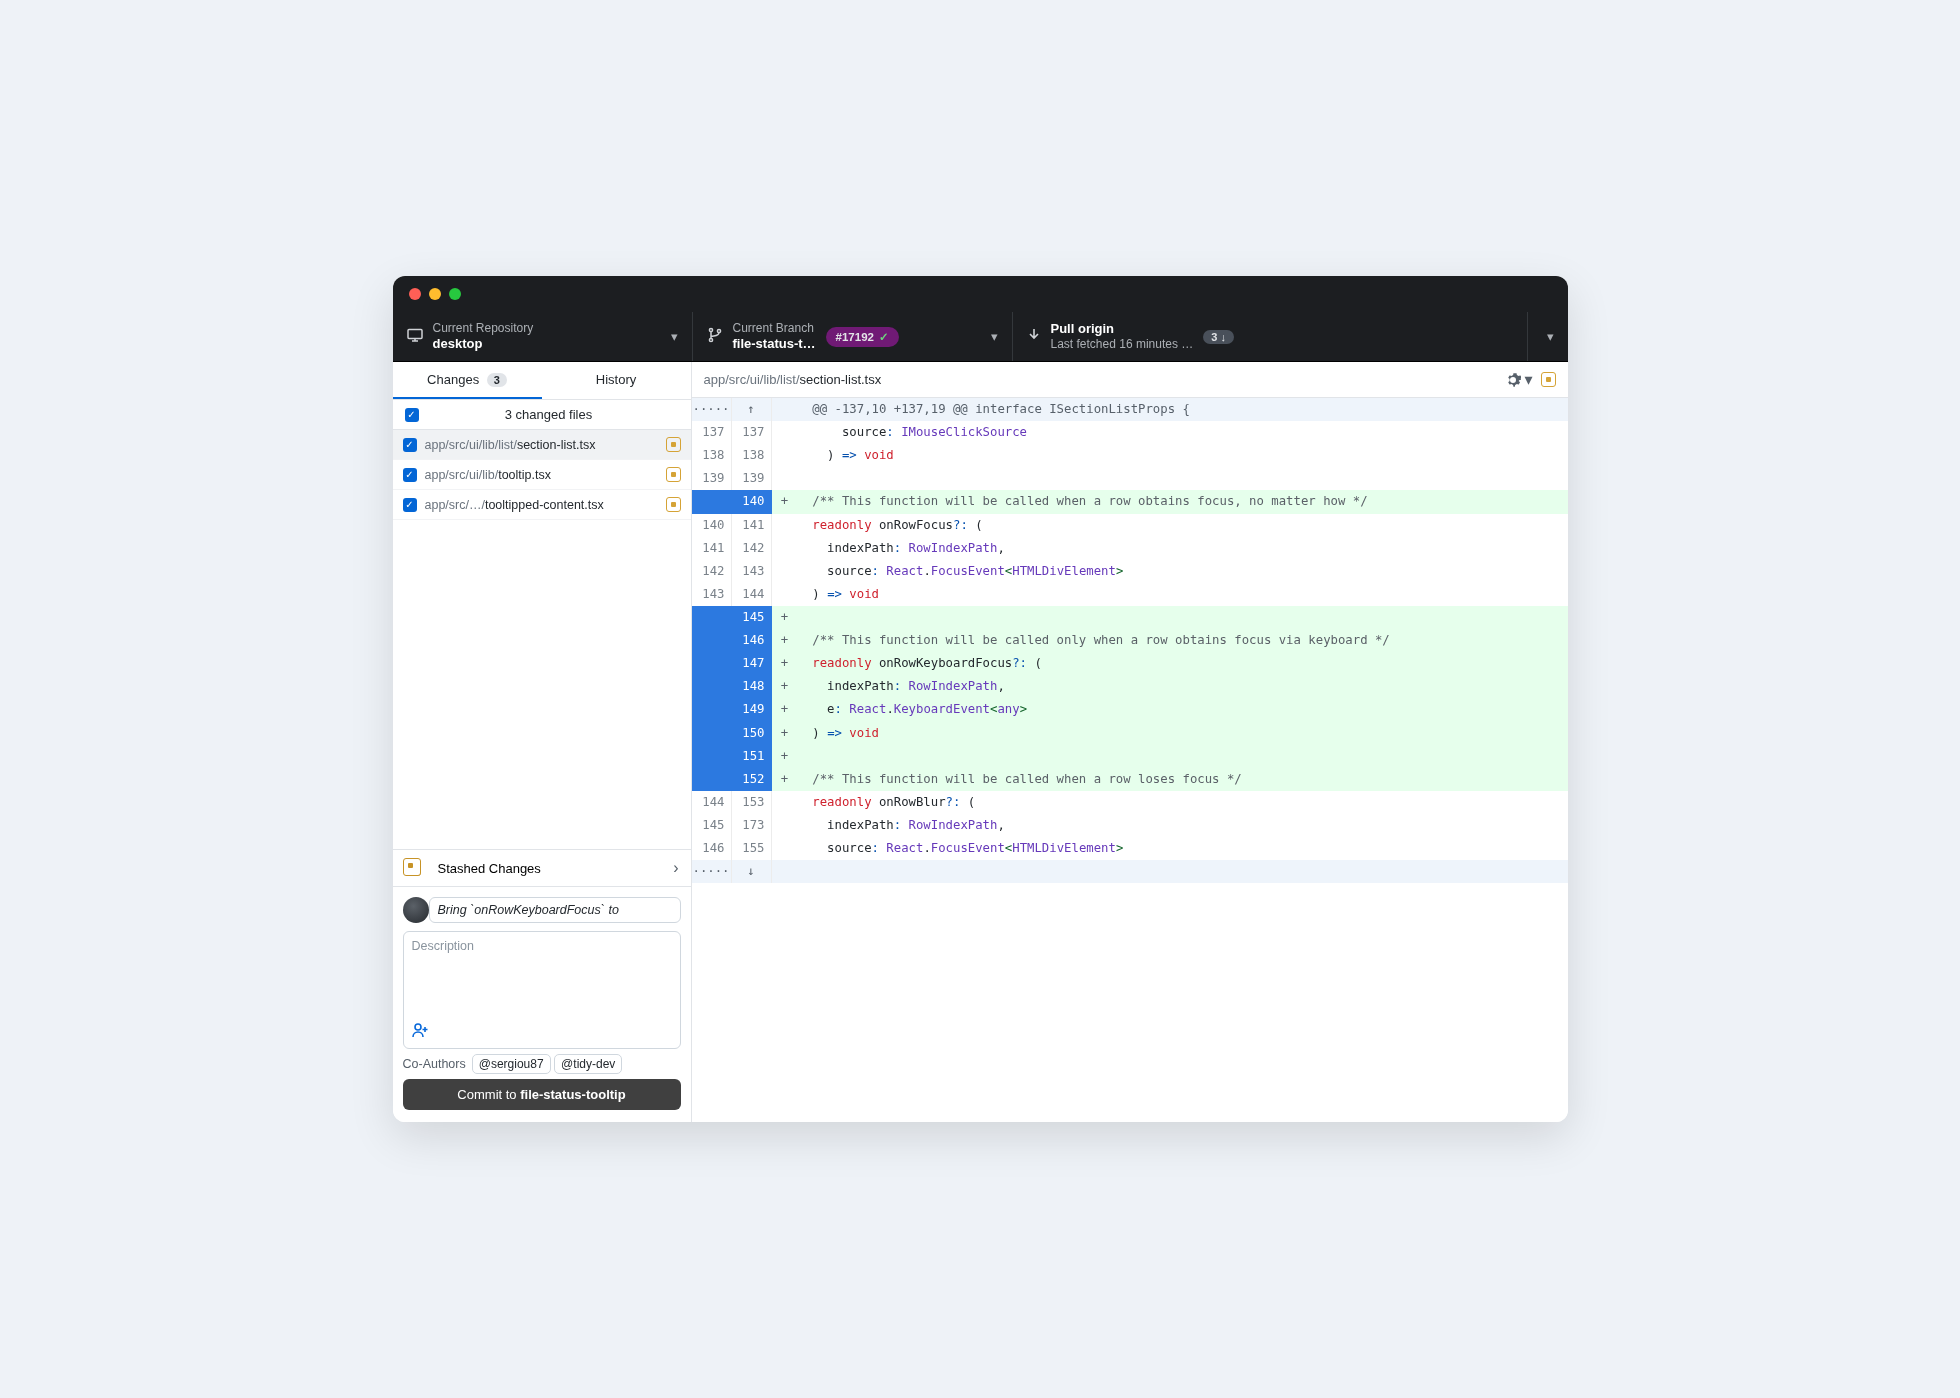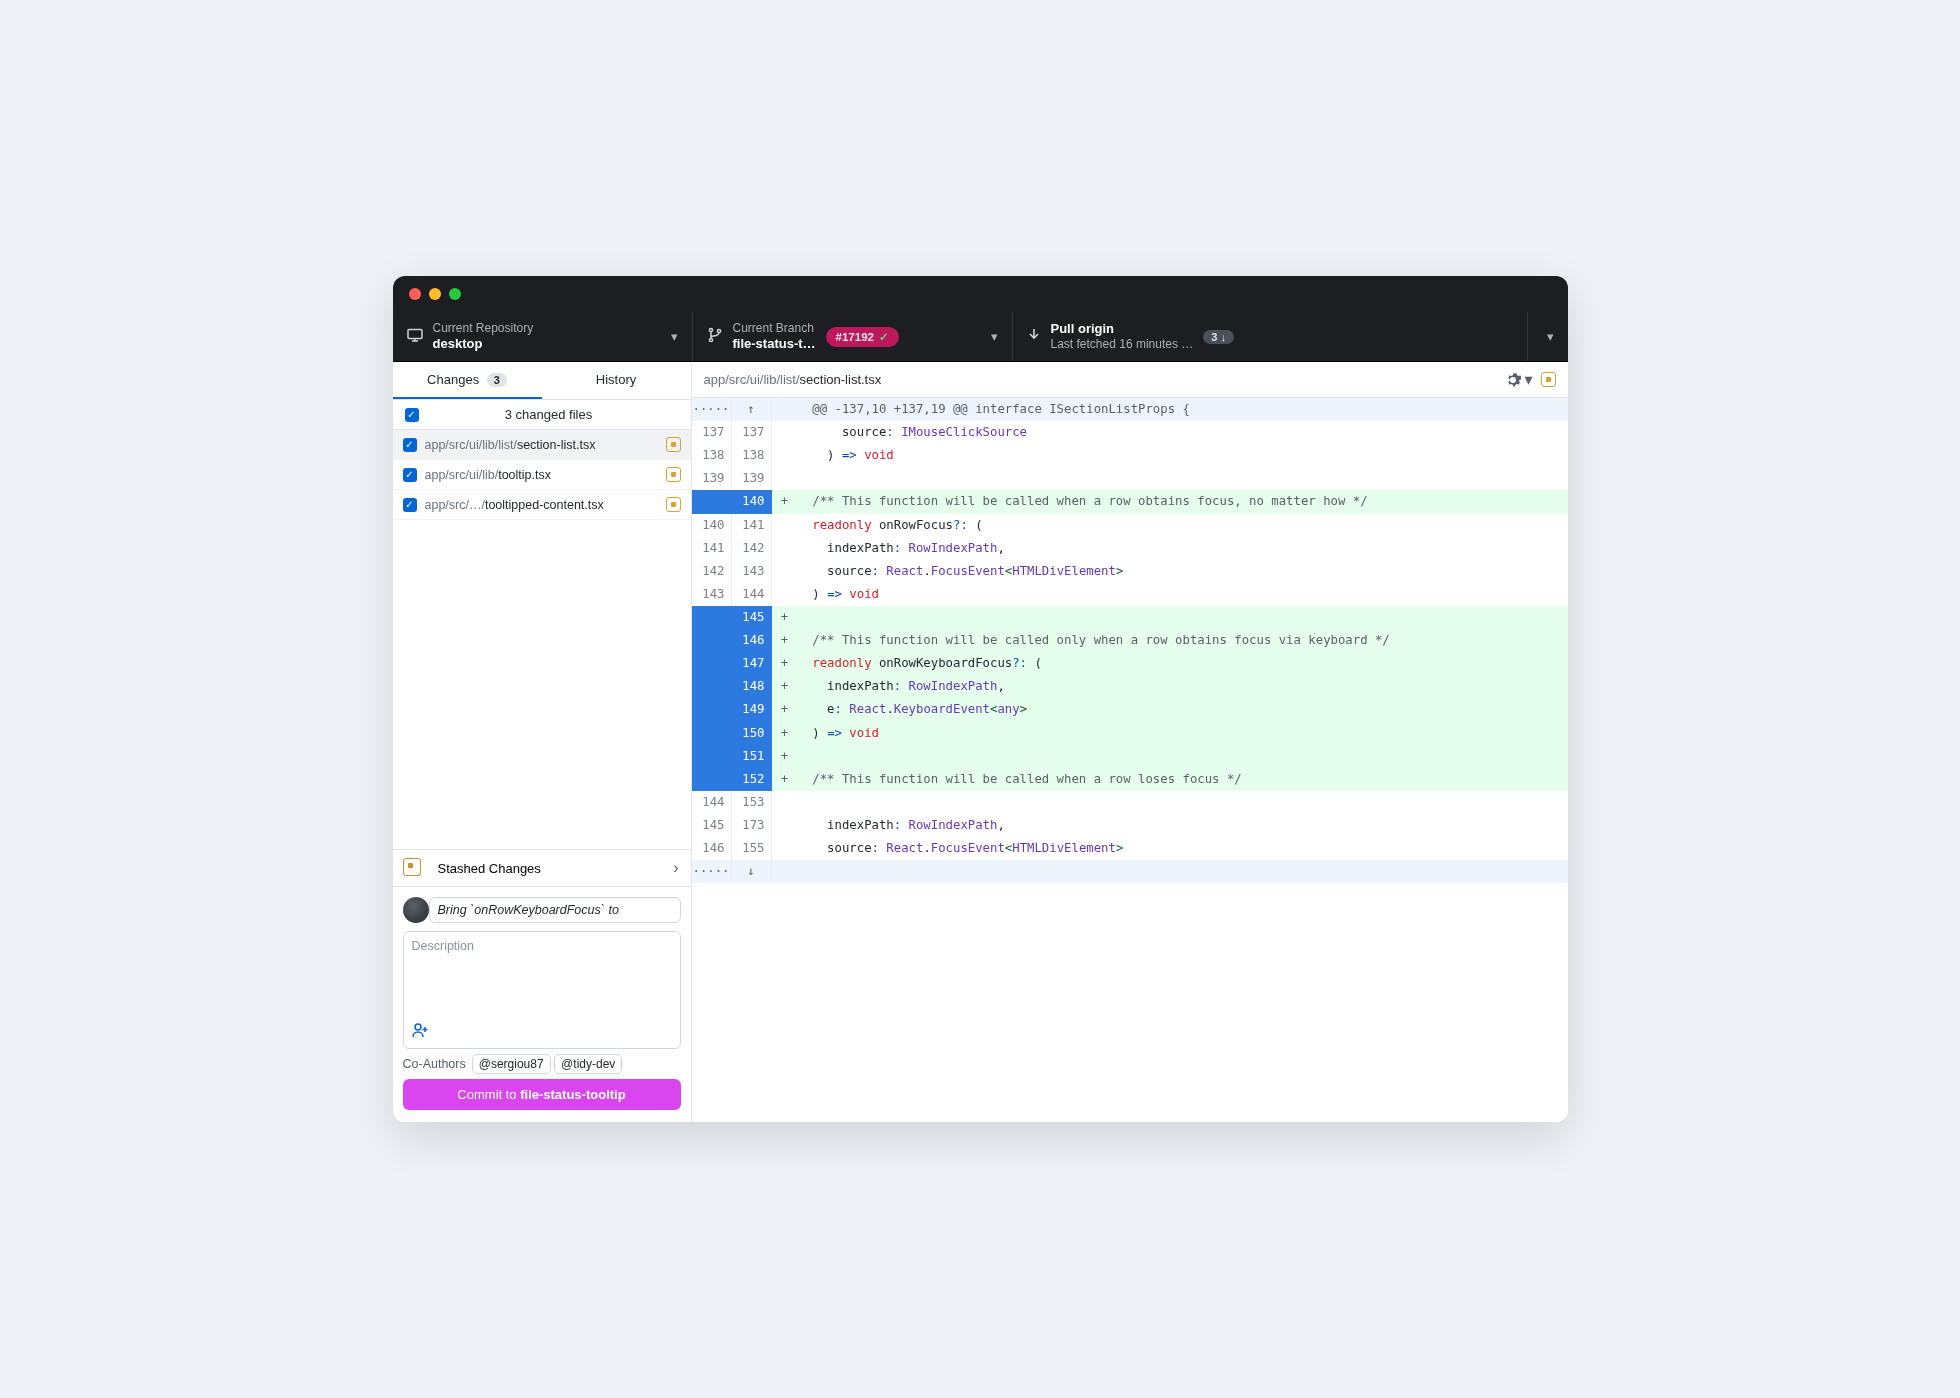--- a/index.html
+++ b/index.html
@@ -50,21 +50,21 @@
     gap: 10px;
     border-right: 1px solid #34383c;
   }
   .tb-section .icon { color: #cfd2d6; }
   .tb-section .labels { display: flex; flex-direction: column; line-height: 1.25; }
   .tb-section .l1 { font-size: 12px; color: #acb0b5; }
   .tb-section .l2 { font-size: 13px; font-weight: 700; color: #fff; }
   .tb-section .caret { margin-left: auto; color: #acb0b5; }
   .tb-repo { width: 300px; }
   .tb-branch { width: 320px; }
-  .tb-pill { background: #be185d; border-radius: 14px; padding: 3px 10px 3px 10px; font-size: 11.5px; font-weight: 600; color: #e2e4e7; display:inline-flex; align-items:center; gap:5px; }
+  .tb-pill { background: #701a75; border-radius: 14px; padding: 3px 10px 3px 10px; font-size: 11.5px; font-weight: 600; color: #e2e4e7; display:inline-flex; align-items:center; gap:5px; }
   .tb-pill .check { color: #6dd47e; font-weight:700; }
   .tb-pull { flex: 1; }
   .tb-count { background: #49505a; border-radius: 10px; padding: 1px 8px; font-size: 11px; font-weight: 600; color:#e2e4e7; display:inline-flex; align-items:center; gap:3px;}
   .tb-extra { width: 40px; justify-content:center; border-right:none; }
 
   .body { display: flex; height: 760px; }
   .sidebar { width: 299px; border-right: 1px solid #e1e4e8; display: flex; flex-direction: column; background:#fff; }
   .tabs { display: flex; border-bottom: 1px solid #e1e4e8; }
   .tab { flex:1; text-align:center; padding: 10px 0; font-size: 13px; font-weight: 500; color:#24292e; cursor:pointer; }
   .tab.active { border-bottom: 2px solid #0366d6; }
@@ -92,21 +92,21 @@
 
   .commit-box { padding: 10px 10px 12px; display:flex; flex-direction:column; gap:8px; }
   .summary-row { display:flex; gap:0; align-items:center;font-style:italic; }
   .avatar { width:26px; height:26px; border-radius:50%; background: radial-gradient(circle at 40% 35%, #5b6168, #25292e); flex-shrink:0; }
   .summary-input { flex:1; border:1px solid #d0d7de; border-radius:6px; padding: 5px 8px; font-size:12.5px; color:#24292e; white-space:nowrap; overflow:hidden; }
   .desc { border:1px solid #d0d7de; border-radius:6px; padding: 7px 8px 6px; min-height: 118px; display:flex; flex-direction:column; position:relative; }
   .desc .ph { color:#8a949e; font-size:12.5px; }
   .add-co { color:#0969da; font-size: 16px; margin-top:auto; }
   .coauthors { display:flex; align-items:center; gap:6px; font-size:12.5px; color:#57606a; }
   .coauthors .tag { border:1px solid #d0d7de; border-radius:5px; padding: 2px 6px; font-size:12px; color:#24292e; }
-  .commit-btn { background:#d946ef; color:#fff; border:none; border-radius:6px; padding: 8px 10px; font-size:13px; font-weight:500; }
+  .commit-btn { background:#404040; color:#fff; border:none; border-radius:6px; padding: 8px 10px; font-size:13px; font-weight:500; }
   .commit-btn b { font-weight:700; }
 
   .main { flex:1; display:flex; flex-direction:column; min-width:0; }
   .filepath-bar { display:flex; align-items:center; padding: 8px 12px; border-bottom:1px solid #e1e4e8; gap:8px; background:#fff; }
   .filepath-bar .path { flex:1; color:#6a737d; font-size:13px; }
   .filepath-bar .path b { color:#24292e; font-weight:400; }
   .gear { color:#57606a; font-size:16px; display:flex; align-items:center; gap:3px; }
 
   .diff { font-family: ui-monospace, SFMono-Regular, Menlo, monospace; font-size: 12.3px; line-height: 1.88; overflow:auto; flex:1; background:#fff; }
   .dr { display:flex; white-space:pre; }
@@ -296,20 +296,20 @@
           <div class="dr ctx"><div class="gut">142</div><div class="gut">143</div><div class="sign"> </div><div class="code"><span class="tok-pn">    source</span><span class="tok-op">: </span><span class="tok-ty">React</span><span class="tok-pn">.</span><span class="tok-ty">FocusEvent</span><span class="tok-ta">&lt;</span><span class="tok-ty">HTMLDivElement</span><span class="tok-ta">&gt;</span></div></div>
           <div class="dr ctx"><div class="gut">143</div><div class="gut">144</div><div class="sign"> </div><div class="code"><span class="tok-pn">  ) </span><span class="tok-op">=&gt; </span><span class="tok-kw">void</span></div></div>
           <div class="dr added"><div class="gut add"></div><div class="gut add">145</div><div class="sign">+</div><div class="code"><span class="tok-pn"></span></div></div>
           <div class="dr added"><div class="gut add"></div><div class="gut add">146</div><div class="sign">+</div><div class="code"><span class="tok-cm">  /** This function will be called only when a row obtains focus via keyboard */</span></div></div>
           <div class="dr added"><div class="gut add"></div><div class="gut add">147</div><div class="sign">+</div><div class="code"><span class="tok-pn">  </span><span class="tok-kw">readonly</span><span class="tok-pn"> onRowKeyboardFocus</span><span class="tok-op">?: </span><span class="tok-pn">(</span></div></div>
           <div class="dr added"><div class="gut add"></div><div class="gut add">148</div><div class="sign">+</div><div class="code"><span class="tok-pn">    indexPath</span><span class="tok-op">: </span><span class="tok-ty">RowIndexPath</span><span class="tok-pn">,</span></div></div>
           <div class="dr added"><div class="gut add"></div><div class="gut add">149</div><div class="sign">+</div><div class="code"><span class="tok-pn">    e</span><span class="tok-op">: </span><span class="tok-ty">React</span><span class="tok-pn">.</span><span class="tok-ty">KeyboardEvent</span><span class="tok-ta">&lt;</span><span class="tok-ty">any</span><span class="tok-ta">&gt;</span></div></div>
           <div class="dr added"><div class="gut add"></div><div class="gut add">150</div><div class="sign">+</div><div class="code"><span class="tok-pn">  ) </span><span class="tok-op">=&gt; </span><span class="tok-kw">void</span></div></div>
           <div class="dr added"><div class="gut add"></div><div class="gut add">151</div><div class="sign">+</div><div class="code"><span class="tok-pn"></span></div></div>
           <div class="dr added"><div class="gut add"></div><div class="gut add">152</div><div class="sign">+</div><div class="code"><span class="tok-cm">  /** This function will be called when a row loses focus */</span></div></div>
-          <div class="dr ctx"><div class="gut">144</div><div class="gut">153</div><div class="sign"> </div></div>
+          <div class="dr ctx"><div class="gut">144</div><div class="gut">153</div><div class="sign"> </div><div class="code"><span class="tok-pn">  </span><span class="tok-kw">readonly</span><span class="tok-pn"> onRowBlur</span><span class="tok-op">?: </span><span class="tok-pn">(</span></div></div>
           <div class="dr ctx"><div class="gut">145</div><div class="gut">173</div><div class="sign"> </div><div class="code"><span class="tok-pn">    indexPath</span><span class="tok-op">: </span><span class="tok-ty">RowIndexPath</span><span class="tok-pn">,</span></div></div>
           <div class="dr ctx"><div class="gut">146</div><div class="gut">155</div><div class="sign"> </div><div class="code"><span class="tok-pn">    source</span><span class="tok-op">: </span><span class="tok-ty">React</span><span class="tok-pn">.</span><span class="tok-ty">FocusEvent</span><span class="tok-ta">&lt;</span><span class="tok-ty">HTMLDivElement</span><span class="tok-ta">&gt;</span></div></div>
           <div class="dr hunk"><div class="gut" style="width:40px;text-align:center">·····</div><div class="gut" style="width:40px;text-align:center">↓</div><div class="sign"></div><div class="code"></div></div>
         </div>
     </div>
   </div>
 </div>
 
 </body></html>

